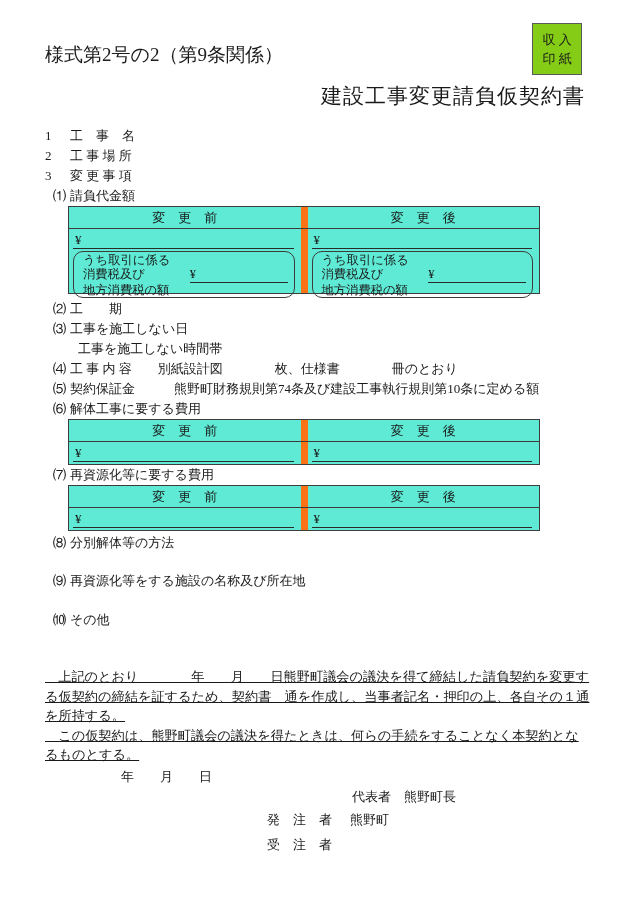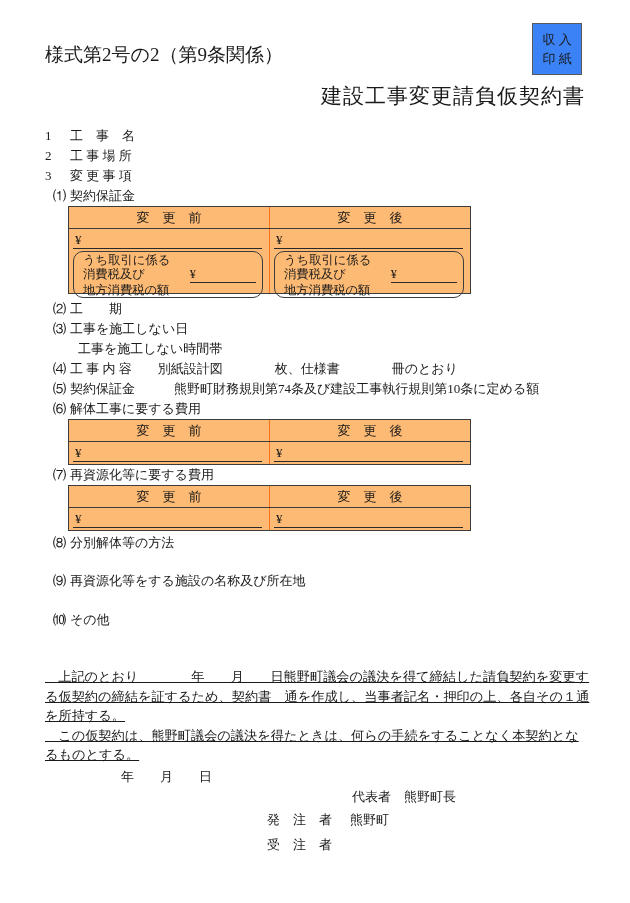--- a/index.html
+++ b/index.html
@@ -17,49 +17,49 @@
     background:#fff;
   }
   .form-number { font-size:19px; line-height:16px; }
   .stamp-box {
     position:absolute; top:23px; right:48px;
     width:50px; height:52px;
     border:1px solid #5a5a5a;
     display:flex; flex-direction:column;
     justify-content:center; align-items:center;
     font-size:13px; line-height:19px;
-    background:#3b82f6;
+    background:#84cc16;
   }
   .doc-title {
     margin-top:20px;
     text-align:right;
     font-size:21px; line-height:26px;
     letter-spacing:1px;
     font-weight:normal;
   }
   .list { margin-top:17px; font-size:13px; }
   .row { display:flex; line-height:20px; }
   .row .no { width:25px; flex:none; }
   .row.sub { padding-left:8px; }
   .row.sub .no { width:17px; flex:none; }
   .row .label { flex:1; white-space:pre-wrap; }
   .cont-line { padding-left:25px; }
 
   
   .doc-table {
-    width:403px; margin-left:23px;
+    width:472px; margin-left:23px;
     border:1px solid #3c3c3c;
-    background:#fdba74;
+    background:#5eead4;
   }
   .t-head { display:flex; border-bottom:1px solid #3c3c3c; }
   .t-head .hcell {
     flex:1; text-align:center;
     font-size:13px; line-height:21px; height:21px;
   }
-  .hcell + .hcell, .bcell + .bcell { border-left:1px solid #f97316; }
+  .hcell + .hcell, .bcell + .bcell { border-left:7px solid #f97316; }
   .t-body { display:flex; }
   .t-body .bcell { flex:1; padding:1px 0 0 2px; }
   .simple .bcell { height:22px; }
   .price .bcell { height:64px; }
   .yen-line {
     display:block;
     border-bottom:1px solid #2a2a2a;
     font-size:13px; line-height:17px; height:18px;
     margin:1px 7px 0 2px;
     padding-left:2px;
@@ -120,21 +120,21 @@
       <span class="no">2</span>
       <span class="label">工 事 場 所</span>
     </div>
     <div class="row">
       <span class="no">3</span>
       <span class="label">変 更 事 項</span>
     </div>
 
     <div class="row sub">
       <span class="no">⑴</span>
-      <span class="label">契約保証金</span>
+      <span class="label">請負代金額</span>
     </div>
 
     <div class="doc-table price">
       <div class="t-head">
         <div class="hcell">変　更　前</div>
         <div class="hcell">変　更　後</div>
       </div>
       <div class="t-body">
         <div class="bcell">
           <div class="yen-line"><span>¥</span></div>

